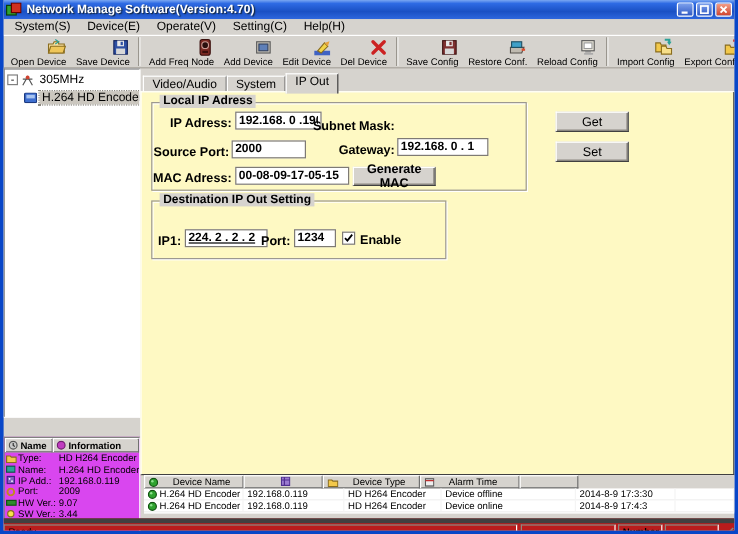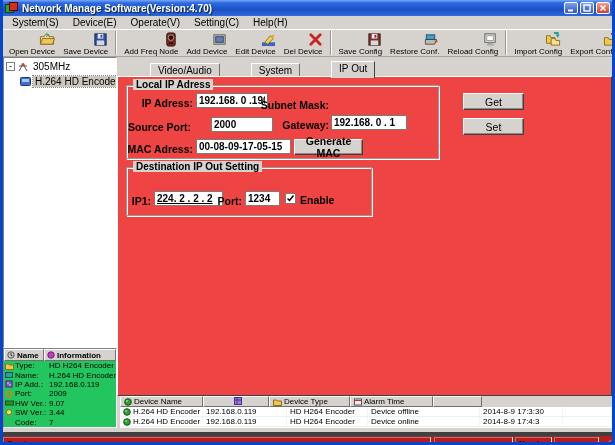--- a/index.html
+++ b/index.html
@@ -37,54 +37,54 @@
   .tree-panel{position:absolute;left:0;top:57px;width:114px;height:291px;background:#fff;
     border:1px solid;border-color:#808080 #fff #fff #808080;font-size:10px;overflow:hidden;}
   .tree-row{display:flex;align-items:center;height:13px;margin-top:2px;white-space:nowrap;}
   .expand-box{width:9px;height:9px;border:1px solid #808080;background:#fff;font-size:9px;
     line-height:7px;text-align:center;margin:0 2px;flex:none;}
   .tree-label{padding:0 2px;}
   .child-row{margin-left:16px;}
   .selected{background:#CBC7BF;outline:1px dotted #8C8880;}
   .node-icon{display:flex;margin-right:2px;}
   
-  .info-panel{position:absolute;left:0;top:348px;width:114px;height:80px;background:#22c55e;
+  .info-panel{position:absolute;left:0;top:364px;width:114px;height:80px;background:#d946ef;
     border:1px solid;border-color:#808080 #fff #fff #808080;font-size:8px;overflow:hidden;}
   .ih{display:flex;height:12px;background:#D6D3CE;}
   .ihcell{border:1px solid;border-color:#fff #707070 #707070 #fff;display:flex;
     align-items:center;gap:2px;padding-left:2px;font-weight:bold;overflow:hidden;}
   .irow{display:flex;align-items:center;height:9.4px;padding-left:1px;white-space:nowrap;}
   .iicon{width:10px;display:flex;flex:none;}
   .ilabel{width:34px;flex:none;}
   .ival{flex:1;overflow:hidden;}
   .sicon{display:flex;flex:none;}
   
   .tab-area{position:absolute;left:114px;top:57px;width:495px;height:339px;}
   .tab-strip{position:absolute;left:2px;top:3px;height:17px;display:flex;align-items:flex-end;}
   .tab{height:14px;padding:1px 7px 0;font-size:10px;background:#D6D3CE;
-    border:1px solid;border-color:#fff #707070 #707070 #fff;border-bottom:none;white-space:nowrap;margin-left:31px;}
+    border:1px solid;border-color:#fff #707070 #707070 #fff;border-bottom:none;white-space:nowrap;}
   .tab.active{height:17px;z-index:2;margin-bottom:-1px;border-color:#fff #404040 #D6D3CE #fff;}
-  .tabpage{position:absolute;left:0;top:19px;right:0;bottom:0;background:#ef4444;
+  .tabpage{position:absolute;left:0;top:19px;right:0;bottom:0;background:#fef9c3;
     border:1px solid;border-color:#fff #404040 #404040 #fff;}
   .groupbox{position:absolute;border:1px solid #9C9890;box-shadow:1px 1px 0 #FFF, inset 1px 1px 0 #FFF;}
   .legend{position:absolute;top:-7px;left:6px;background:#D6D3CE;padding:0 3px;
     font-size:10px;font-weight:bold;white-space:nowrap;}
   .f-label{position:absolute;font-size:10.5px;font-weight:bold;white-space:nowrap;}
   .f-input{position:absolute;height:15px;border:1px solid #7E7A74;background:#fff;
     font-family:"Liberation Sans",sans-serif;font-size:10px;font-weight:bold;padding:0 2px;}
   .btn{position:absolute;background:#D6D3CE;border:1px solid #404040;border-top-color:#fff;
     border-left-color:#fff;box-shadow:inset -1px -1px 0 #8C8880;font-size:10.5px;
     text-align:center;display:flex;align-items:center;justify-content:center;cursor:default;}
   .checkbox{position:absolute;width:11px;height:11px;background:#fff;border:1px solid #7E7A74;
     display:flex;align-items:center;justify-content:center;}
   
   .device-table{position:absolute;left:117px;top:396px;width:492px;height:32px;background:#fff;font-size:8px;}
   .dt-h{display:flex;height:11px;background:#D6D3CE;}
   .dt-hc{border:1px solid;border-color:#fff #707070 #707070 #fff;display:flex;align-items:center;
-    gap:2px;padding-left:3px;overflow:hidden;white-space:nowrap;flex:none;}
+    gap:12px;padding-left:3px;overflow:hidden;white-space:nowrap;flex:none;}
   .dt-row{display:flex;height:10px;align-items:center;border-bottom:1px solid #F0F0F0;}
   .dt-c{padding-left:3px;display:flex;align-items:center;gap:2px;overflow:hidden;
     white-space:nowrap;border-right:1px solid #F4F4F4;height:100%;flex:none;}
   
   .statusbar{position:absolute;left:0;right:0;top:432px;height:14px;background:#b91c1c;
     font-size:8px;border-top:4px solid #404040;}
   .sp{position:absolute;top:1px;height:11px;border:1px solid;border-color:#8C8880 #fff #fff #8C8880;
     padding:1px 3px;white-space:nowrap;overflow:hidden;}
   .grip{position:absolute;right:0;top:1px;width:12px;height:12px;}
 </style>
@@ -361,21 +361,21 @@
         <div class="tab active">IP Out</div>
       </div>
     <div class="tabpage">
 
       <div class="groupbox" style="left:8px;top:8px;width:313px;height:74px">
         <span class="legend">Local IP Adress</span>
         <span class="f-label" style="top:11px;left:0;width:66px;text-align:right">IP Adress:</span>
         <input class="f-input" style="top: 7px; left: 69px; width: 72px;" value="192.168. 0 .190">
         <span class="f-label" style="top:13px;left:118px;width:84px;text-align:right">Subnet Mask:</span>
         <span class="f-label" style="top:35px;left:0;width:64px;text-align:right">Source Port:</span>
-        <input class="f-input" style="top: 31px; left: 84px; width: 62px;" value="2000">
+        <input class="f-input" style="top: 31px; left: 66px; width: 62px;" value="2000">
         <span class="f-label" style="top:33px;left:118px;width:84px;text-align:right">Gateway:</span>
         <input class="f-input" style="top: 29px; left: 204px; width: 76px;" value="192.168. 0 . 1">
         <span class="f-label" style="top:57px;left:0;width:66px;text-align:right">MAC Adress:</span>
         <input class="f-input" style="top: 53px; left: 69px; width: 95px;" value="00-08-09-17-05-15">
         <div class="btn" style="top:53px;left:167px;width:69px;height:16px;font-weight:bold">Generate MAC</div>
       </div>
 
       <div class="btn" style="left:345px;top:16px;width:61px;height:17px">Get</div>
       <div class="btn" style="left:345px;top:41px;width:61px;height:17px">Set</div>
 

